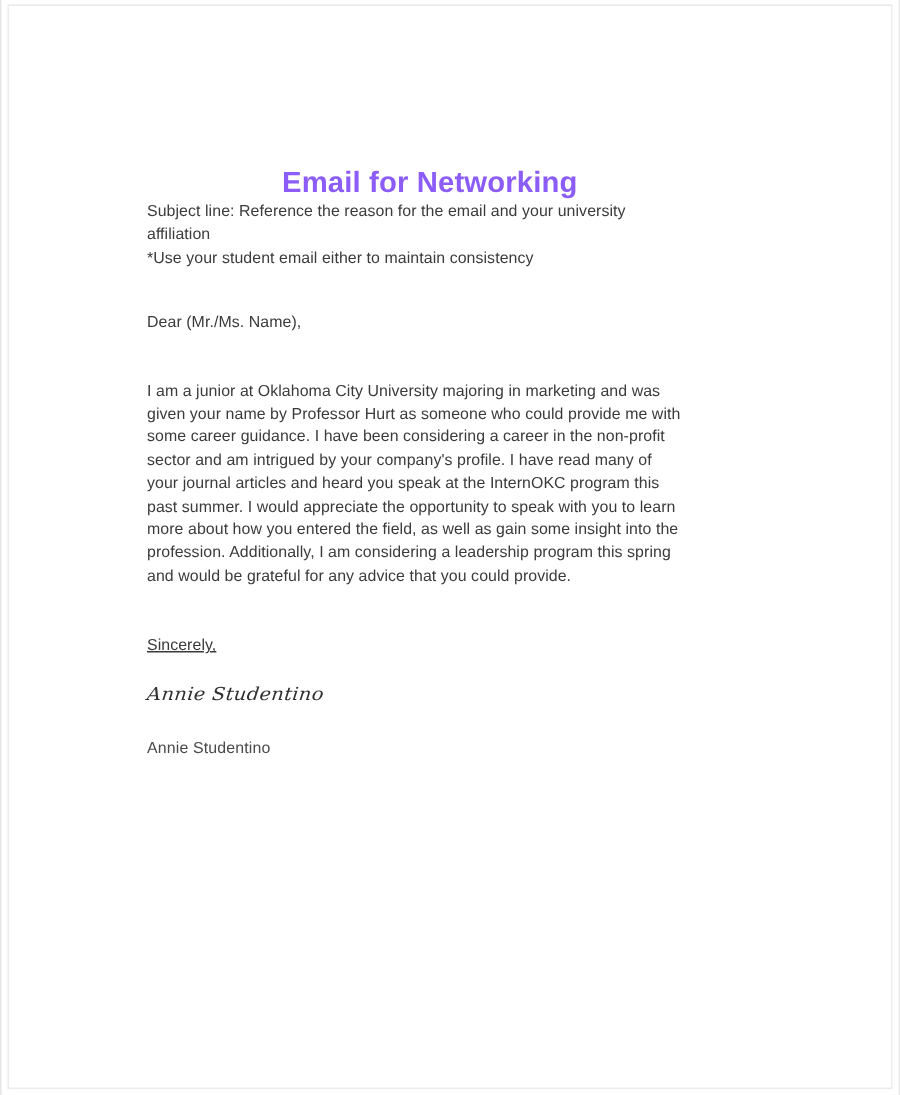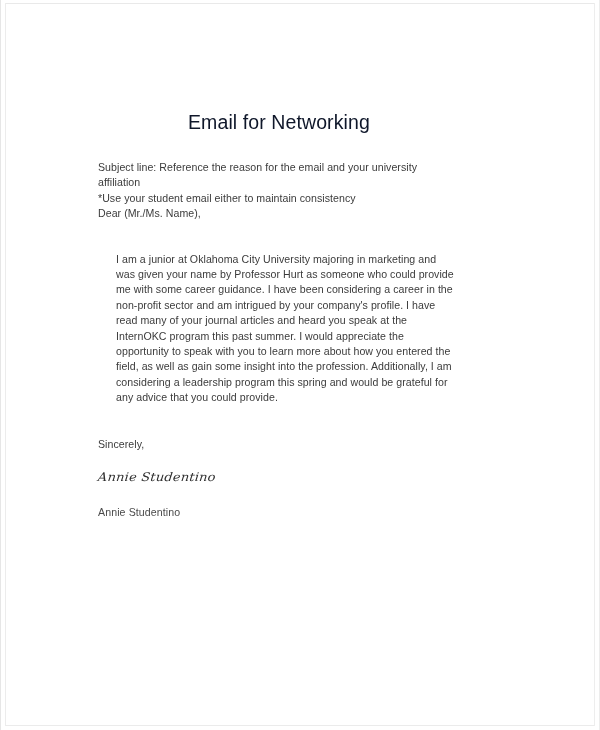--- a/index.html
+++ b/index.html
@@ -51,56 +51,57 @@
   }
 
   #letter {
     position: absolute;
     left: 97px;
     top: 110px;
     width: 358px;
   }
 
   .doc-title {
-    color: #0f172a;
+    color: #8b5cf6;
     font-size: 19.5px;
-    font-weight: 400;
+    font-weight: 700;
     letter-spacing: 0.1px;
     line-height: 24px;
     margin: 0 0 0 0;
     padding-left: 90px;
     white-space: nowrap;
   }
 
   .subject-block {
-    margin-top: 26px;
   }
 
   .body-line,
   .body-para {
     color: #3b3b3b;
     font-size: 10.6px;
     line-height: 15.4px;
     letter-spacing: 0.05px;
     margin: 0;
     text-align: left;
   }
 
   .body-para {
     margin-top: 15.4px;
   }
 
-  .gap-lg { margin-top: 30px; margin-left: 18px; }
+  .gap-lg { margin-top: 30px; }
   .gap-md { margin-top: 25px; }
 
   .salutation {
+    margin-top: 28px;
   }
 
   .closing {
     margin-top: 31px;
+    text-decoration: underline;
   }
 
   .signature {
     margin-top: 17px;
     color: #2f2f2f;
     font-family: "DejaVu Serif", serif;
     font-style: italic;
     font-size: 13px;
     line-height: 16px;
     letter-spacing: 0.2px;

